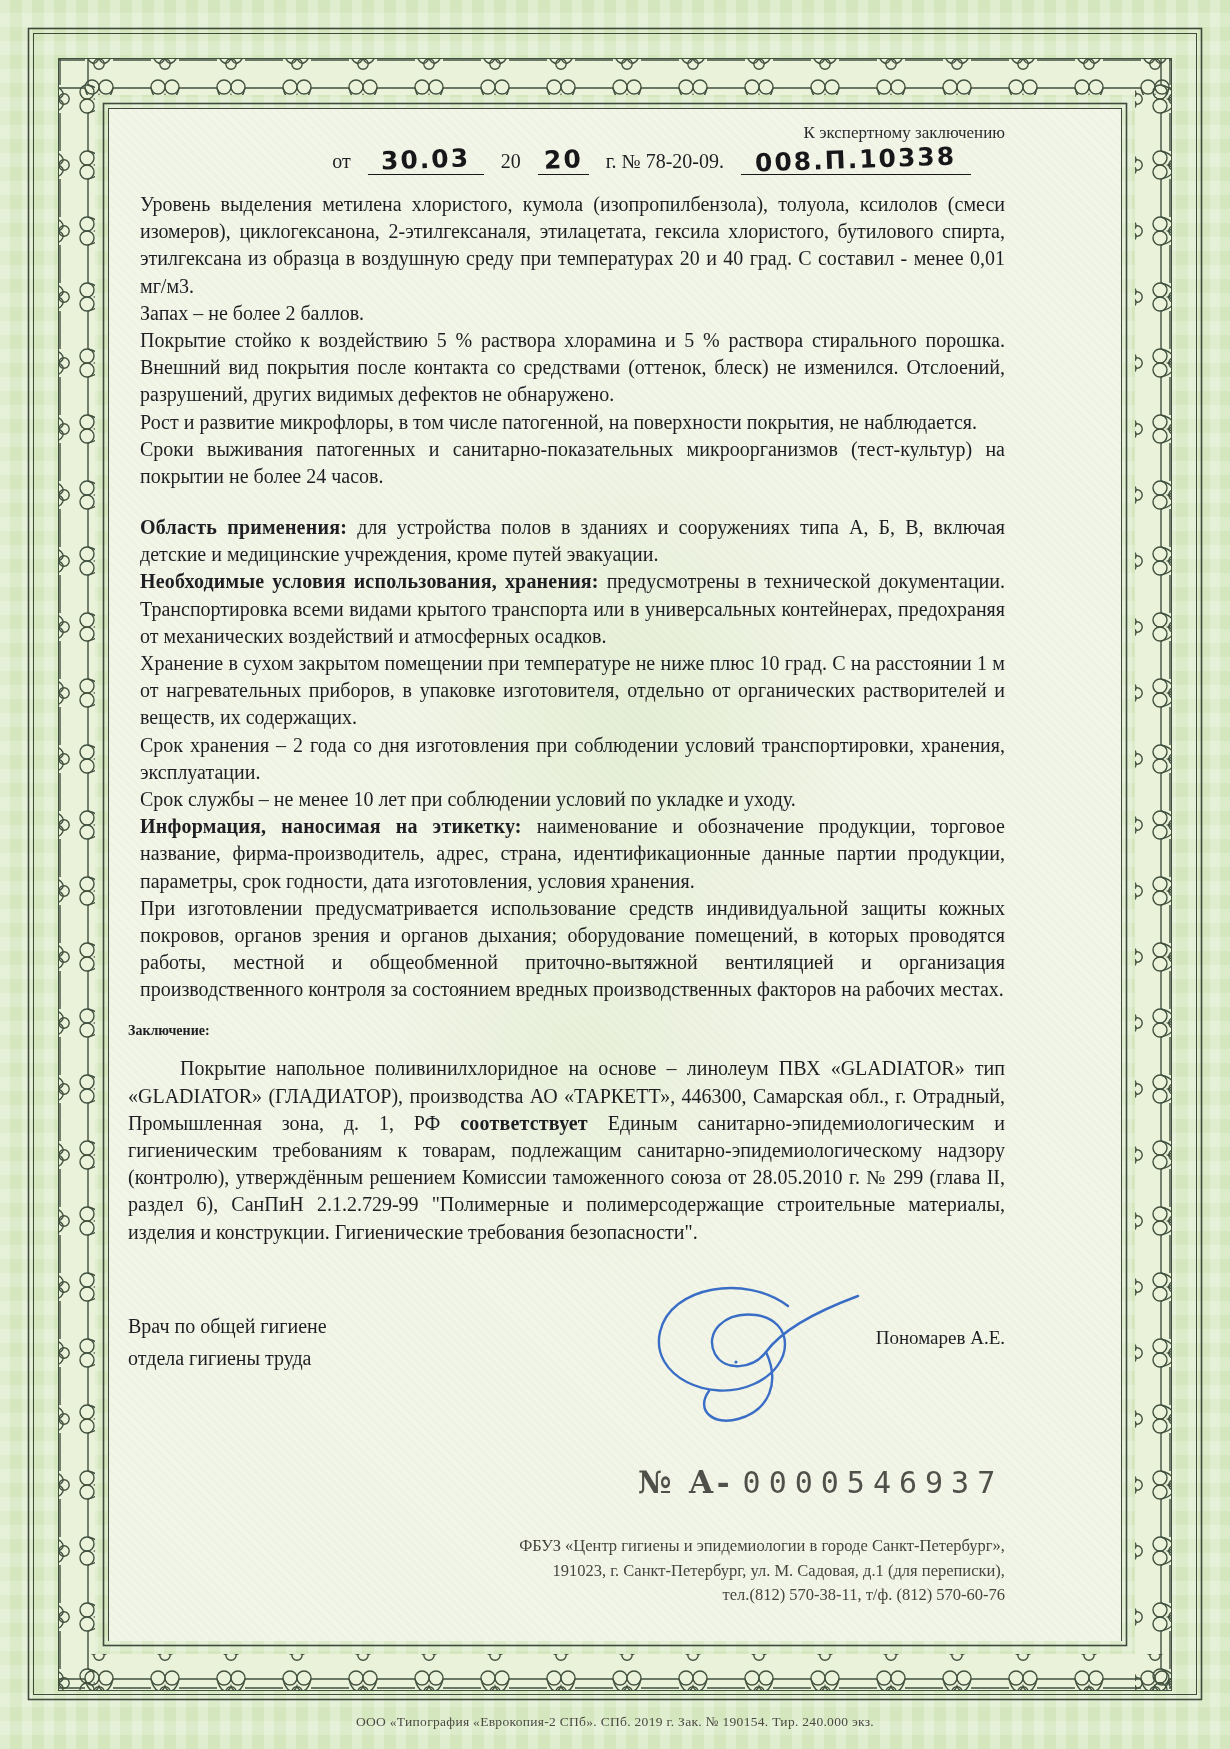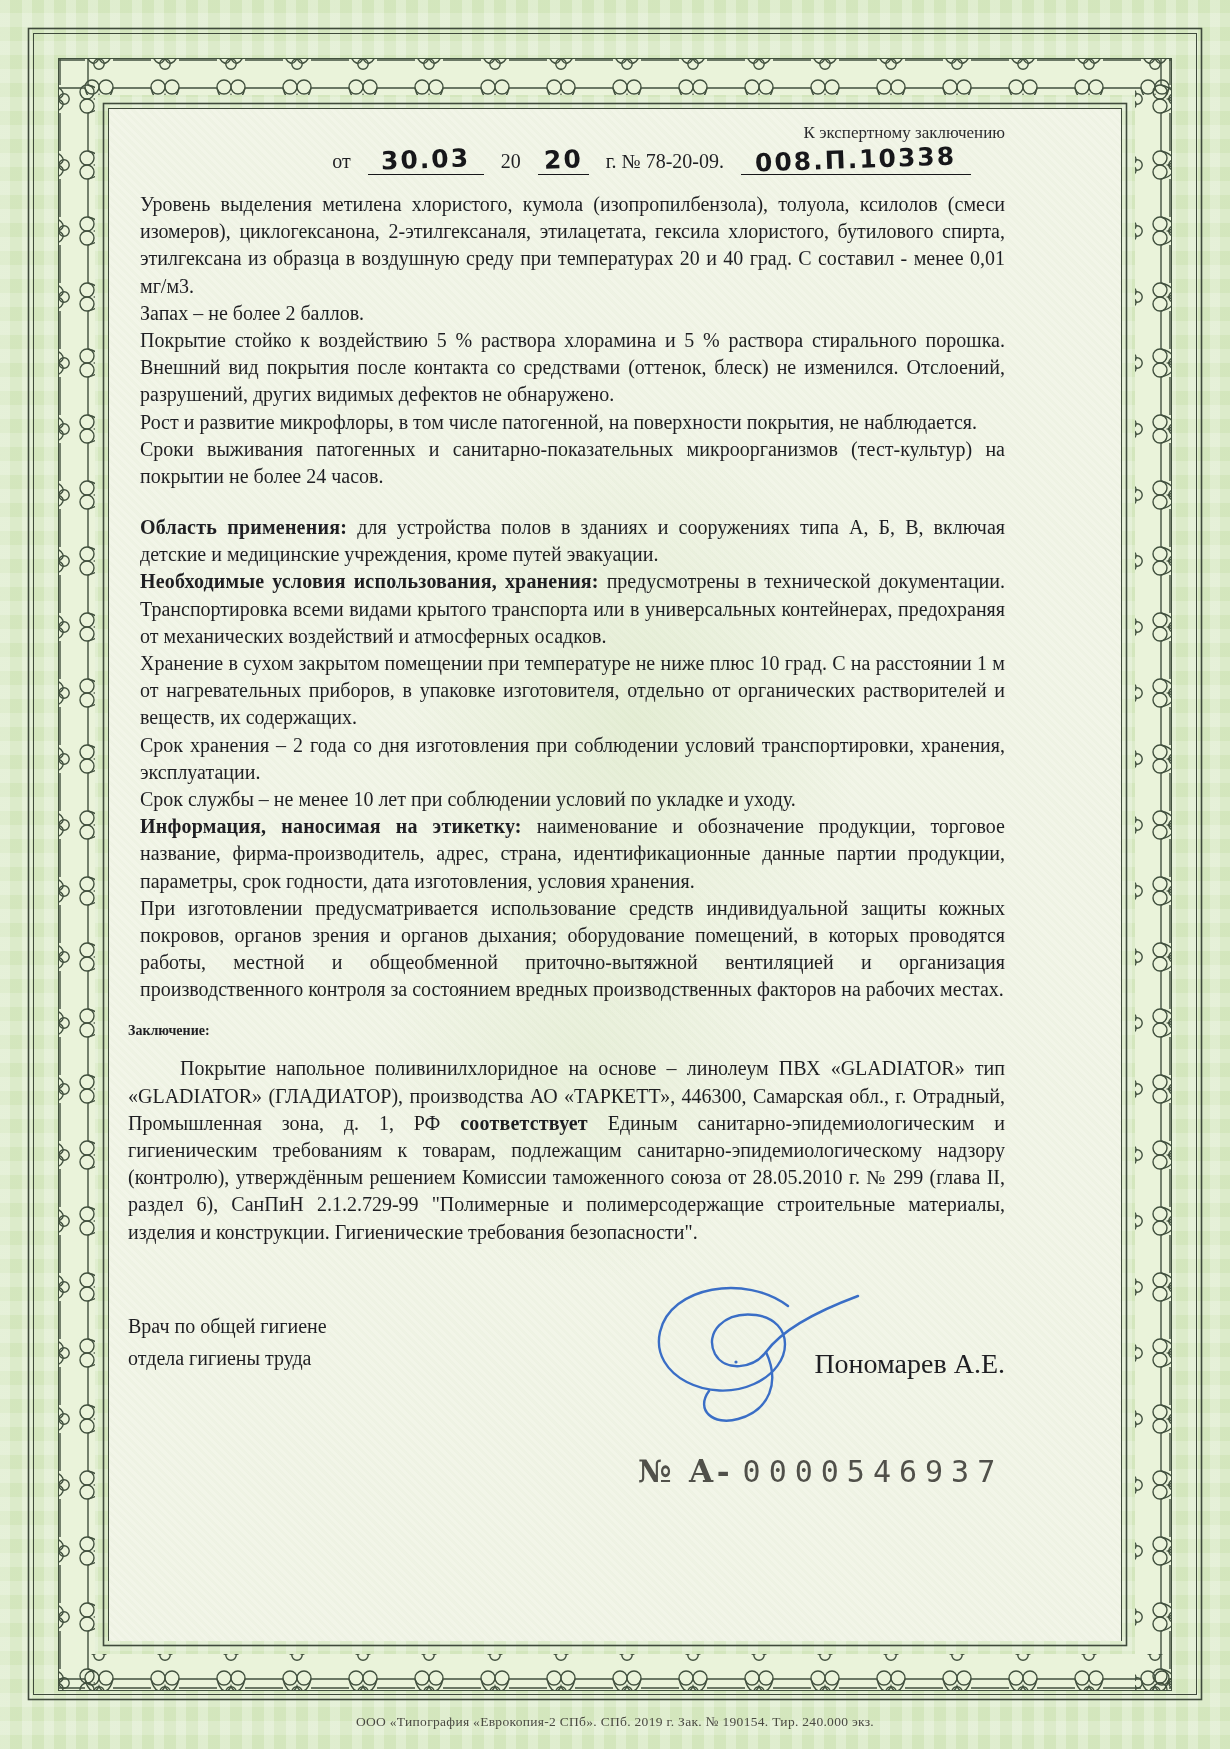--- a/index.html
+++ b/index.html
@@ -38,23 +38,23 @@
   .wide1 { min-width:104px; }
   .wide2 { min-width:218px; }
   .body-text { margin-top:16px;margin-left:12px; }
   .para { margin:0; font-size:20px; line-height:1.36; text-align:justify; }
   .para b { letter-spacing:0.2px; }
   .gap { margin-top:24px; }
   .concl-head { margin-top:20px; text-align:left; font-weight:bold; font-size:14px; }
   .indent { text-indent:52px; margin-top:16px; }
   .sig-row { position:relative; margin-top:46px; height:140px; }
   .sig-role { position:absolute; left:0; top:18px; font-size:20px; line-height:1.6; }
-  .sig-name { position:absolute; right:0; top:56px; font-size:28px; }
+  .sig-name { position:absolute; right:0; top:35px; font-size:19px; }
   .sig { position:absolute; left:490px; top:-22px; }
-  .serial { margin-top:21px; margin-left:510px; white-space:nowrap; color:#50504a; }
+  .serial { margin-top:32px; margin-left:510px; white-space:nowrap; color:#50504a; }
   .ser-pre { font-size:31px; font-weight:bold; letter-spacing:3px; font-family:"DejaVu Serif",serif; }
   .ser-digits { font-size:30px; font-family:"DejaVu Sans Mono",monospace; letter-spacing:8px; margin-left:10px; }
   .footer { margin-top:34px; text-align:right; font-size:16.5px; line-height:1.5; color:#45453f; }
   .imprint {
     position:absolute; left:0; top:1714px; width:100%; text-align:center;
     font-size:13.5px; color:#4a4a42; letter-spacing:0.3px;
   }
 </style>
 </head>
 <body>
@@ -142,17 +142,22 @@
           <circle cx="118" cy="92" r="1.6" fill="#3a6ec6" stroke="none"></circle>
         </g>
       </svg>
       <div class="sig-name">Пономарев А.Е.</div>
     </div>
 
     <div class="serial">
       <span class="ser-pre">№ А-</span><span class="ser-digits">0000546937</span>
     </div>
 
+    <div class="footer" id="footer-lines">
+        <div>ФБУЗ «Центр гигиены и эпидемиологии в городе Санкт-Петербург»,</div>
+        <div>191023, г. Санкт-Петербург, ул. М. Садовая, д.1 (для переписки),</div>
+        <div>тел.(812) 570-38-11, т/ф. (812) 570-60-76</div>
+      </div>
 
   </div>
 
   <div class="imprint">ООО «Типография «Еврокопия-2 СПб». СПб. 2019 г. Зак. № 190154. Тир. 240.000 экз.</div>
 </div>
 
 </body></html>

